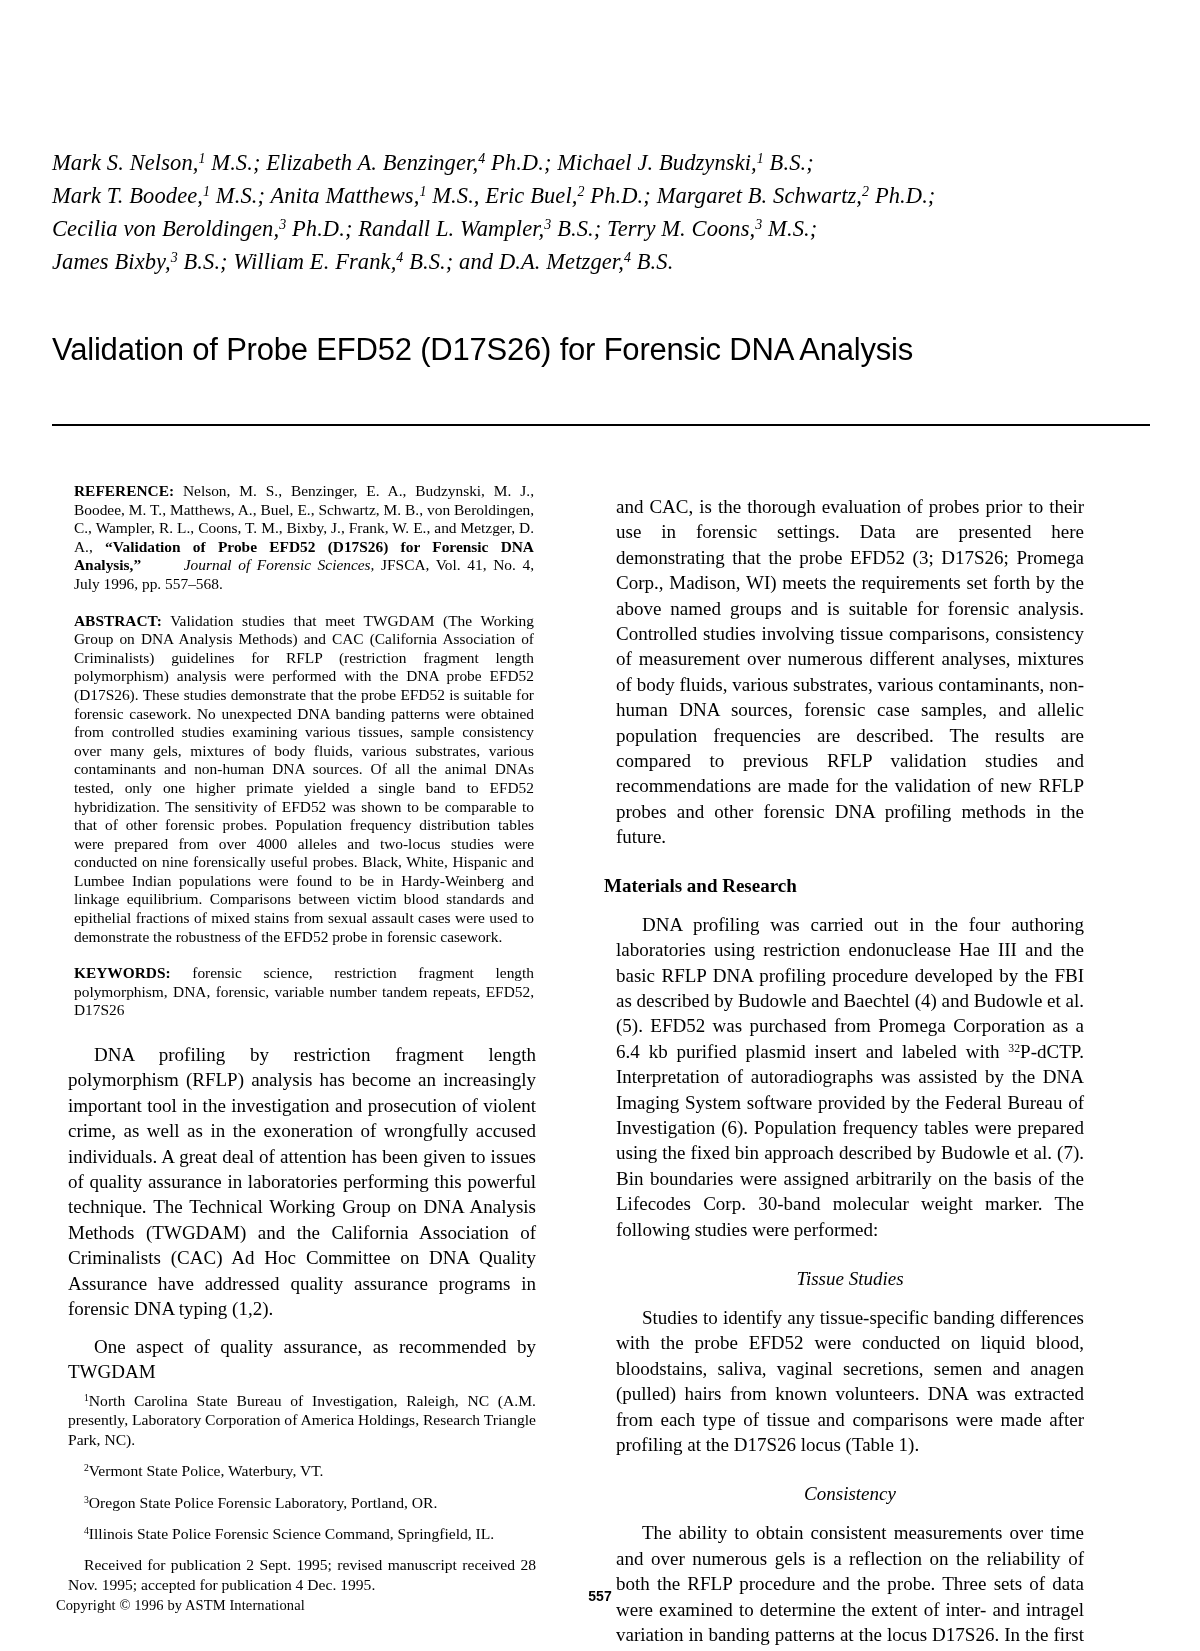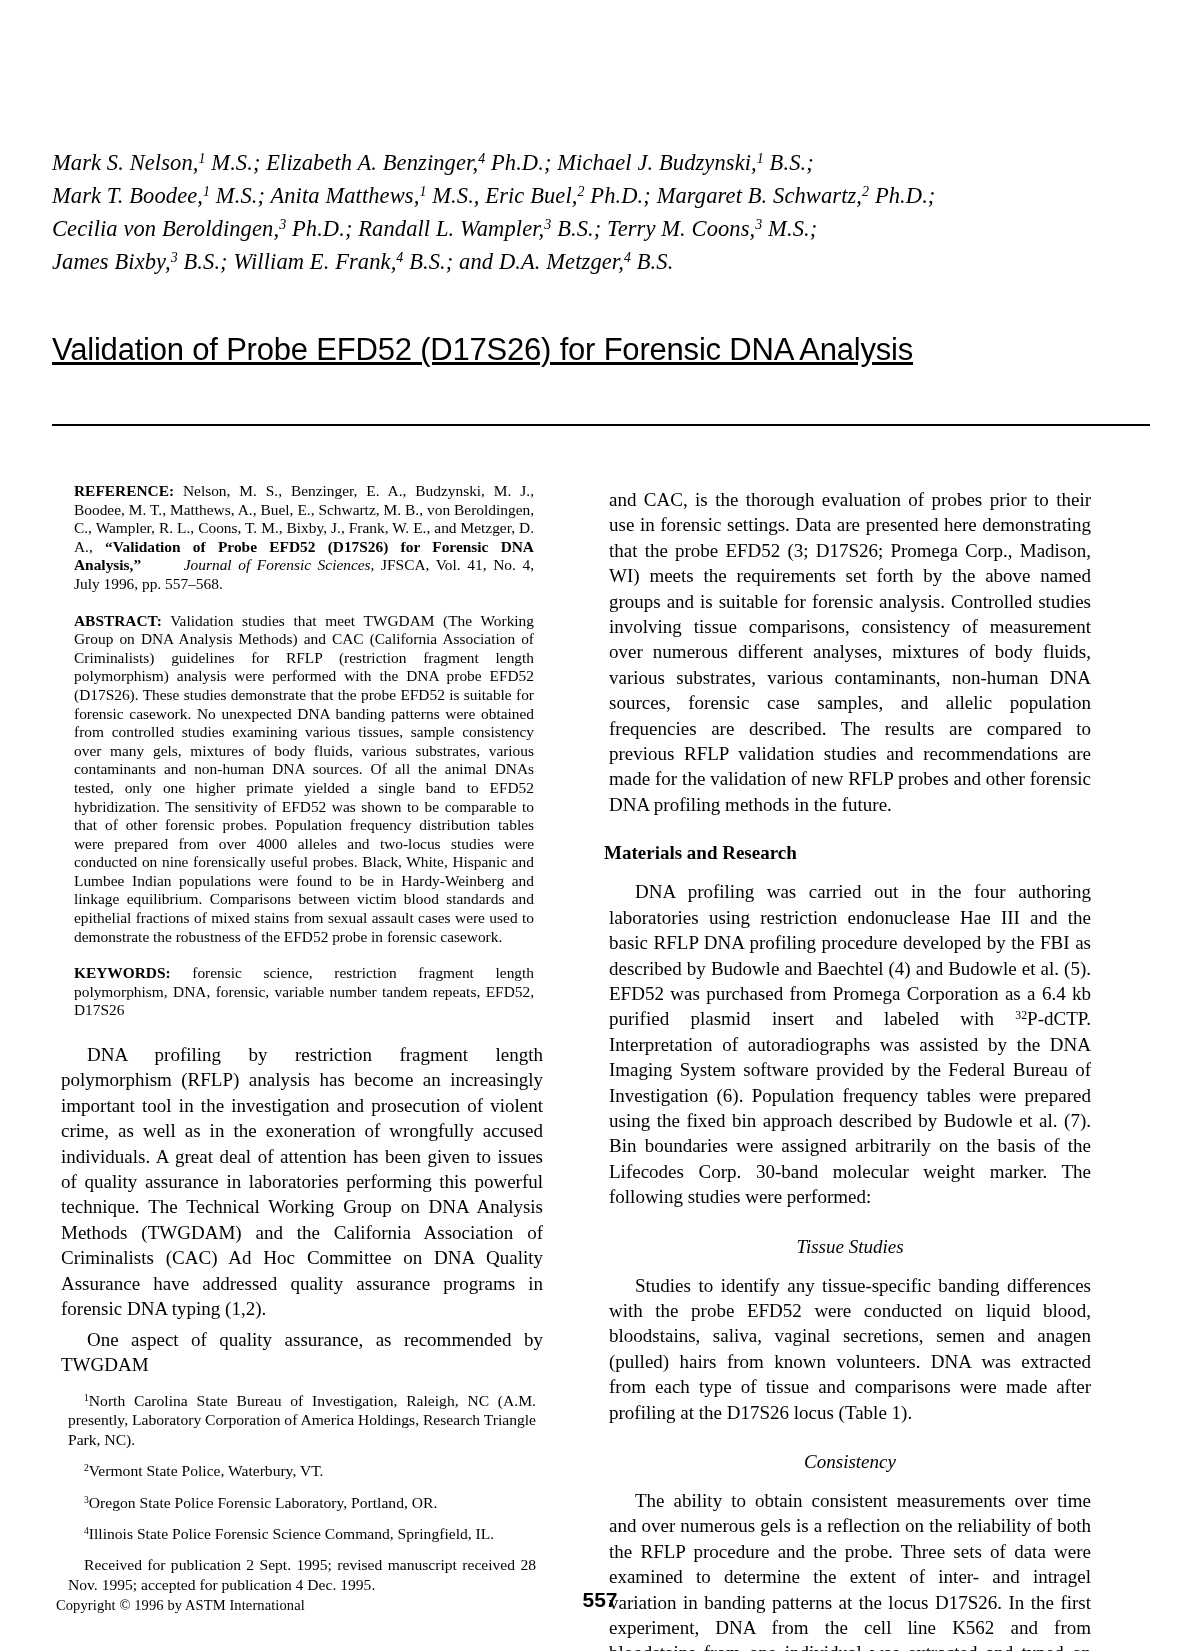--- a/index.html
+++ b/index.html
@@ -42,21 +42,20 @@
   .article-title {
     position: absolute;
     left: 52px;
     top: 310px;
     width: 1100px;
     font-family: "Liberation Sans", "DejaVu Sans", sans-serif;
     font-size: 31px;
     font-weight: 400;
     line-height: 38px;
     letter-spacing: -0.2px;
-    text-decoration: underline;
   }
 
   
   .title-rule {
     position: absolute;
     left: 52px;
     top: 424px;
     width: 1098px;
     height: 2px;
     background: #000000;
@@ -81,21 +80,21 @@
     hyphens: none;
   }
   .small-block + .small-block { margin-top: 18px; }
   .small-block .lbl { font-weight: bold; }
   .small-block .it { font-style: italic; margin-left: 36px; }
   .small-block .bd { font-weight: bold; }
 
   .body-p {
     font-size: 19px;
     line-height: 25.4px;
-    margin: 5px;
+    margin: 12px;
     text-align: justify;
     text-indent: 26px;
   }
   .body-p.noindent { text-indent: 0; }
   .body-p + .body-p { margin-top: 0; }
   .body-p .it { }
 
   .gap-para { margin-top: 22px !important; }
 
   h2.section-head {
@@ -143,21 +142,21 @@
     font-size: 14.5px;
     line-height: 18px;
     letter-spacing: 0.1px;
   }
   .folio {
     position: absolute;
     left: 0;
     top: 1588px;
     width: 1200px;
     text-align: center;
-    font-size: 21px;
+    font-size: 14px;
     font-weight: bold;
     font-family: "Liberation Sans", "DejaVu Sans", sans-serif;
   }
 </style>
 </head>
 <body>
 
 <div class="page">
 
   <div class="authors" id="authors">

